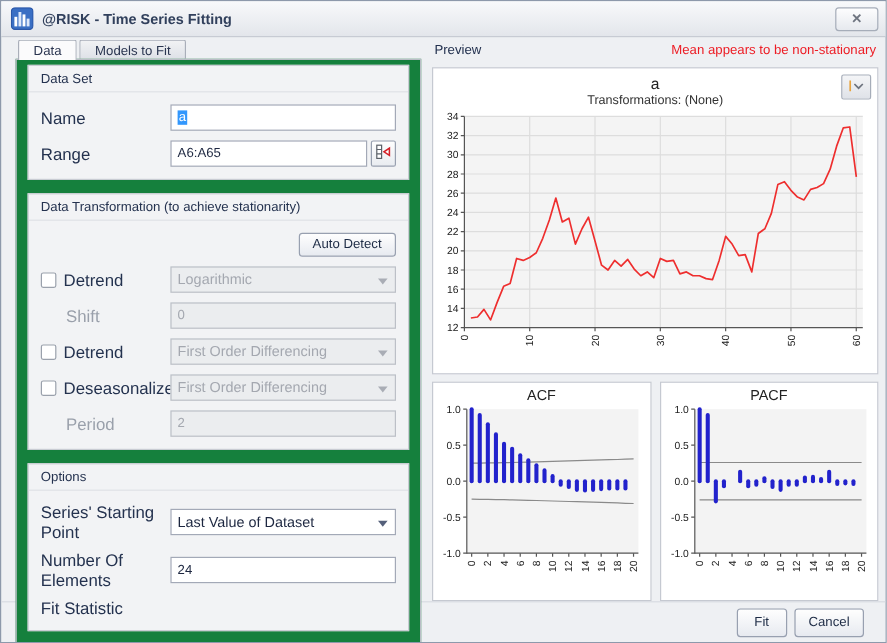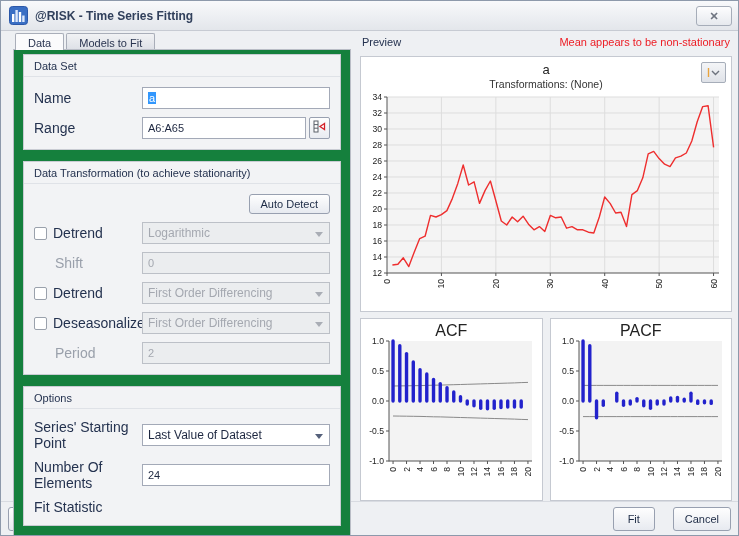--- a/index.html
+++ b/index.html
@@ -80,26 +80,26 @@
   .main-panel{ height:256px; margin-top:3px; padding-top:5px; }
   .chart-title{ text-align:center; font-size:13px; color:#222; height:16px; line-height:15px; }
   .chart-sub{ text-align:center; font-size:10.5px; color:#333; height:14px; }
   .dd-btn{
     position:absolute; top:5px; right:5px; width:25px; height:21px;
     background:linear-gradient(#f4f5f7,#dfe2e8); border:1px solid #a6adb9; border-radius:2px;
     display:flex; align-items:center; justify-content:center; cursor:default;
   }
   .small-charts{ display:flex; gap:7px; margin-top:6px; flex:1; }
   .small-panel{ flex:1; padding-top:3px; }
-  .chart-title-sm{ text-align:center; font-size:16px; color:#222; height:15px; }
+  .chart-title-sm{ text-align:center; font-size:12px; color:#222; height:15px; }
   svg.chart{ display:block; margin:0 auto; }
   
   .footer{
     position:absolute; left:0; right:0; bottom:0; height:34px;
-    display:flex; align-items:center; gap:18px; padding:0 7px; border-top:1px solid #d8dbe1;
+    display:flex; align-items:center; gap:6px; padding:0 18px; border-top:1px solid #d8dbe1;
   }
   .icon-btn{
     width:27px; height:24px; background:linear-gradient(#fefefe,#e7eaf0); border:1px solid #98a0b0;
     border-radius:3px; display:flex; align-items:center; justify-content:center; padding:0; cursor:default;
   }
   .spacer{ flex:1; }
   .btn.footer-btn{ min-width:42px; height:24px; }
   text{ font-family:"Liberation Sans",sans-serif; }
 </style>
 </head>

